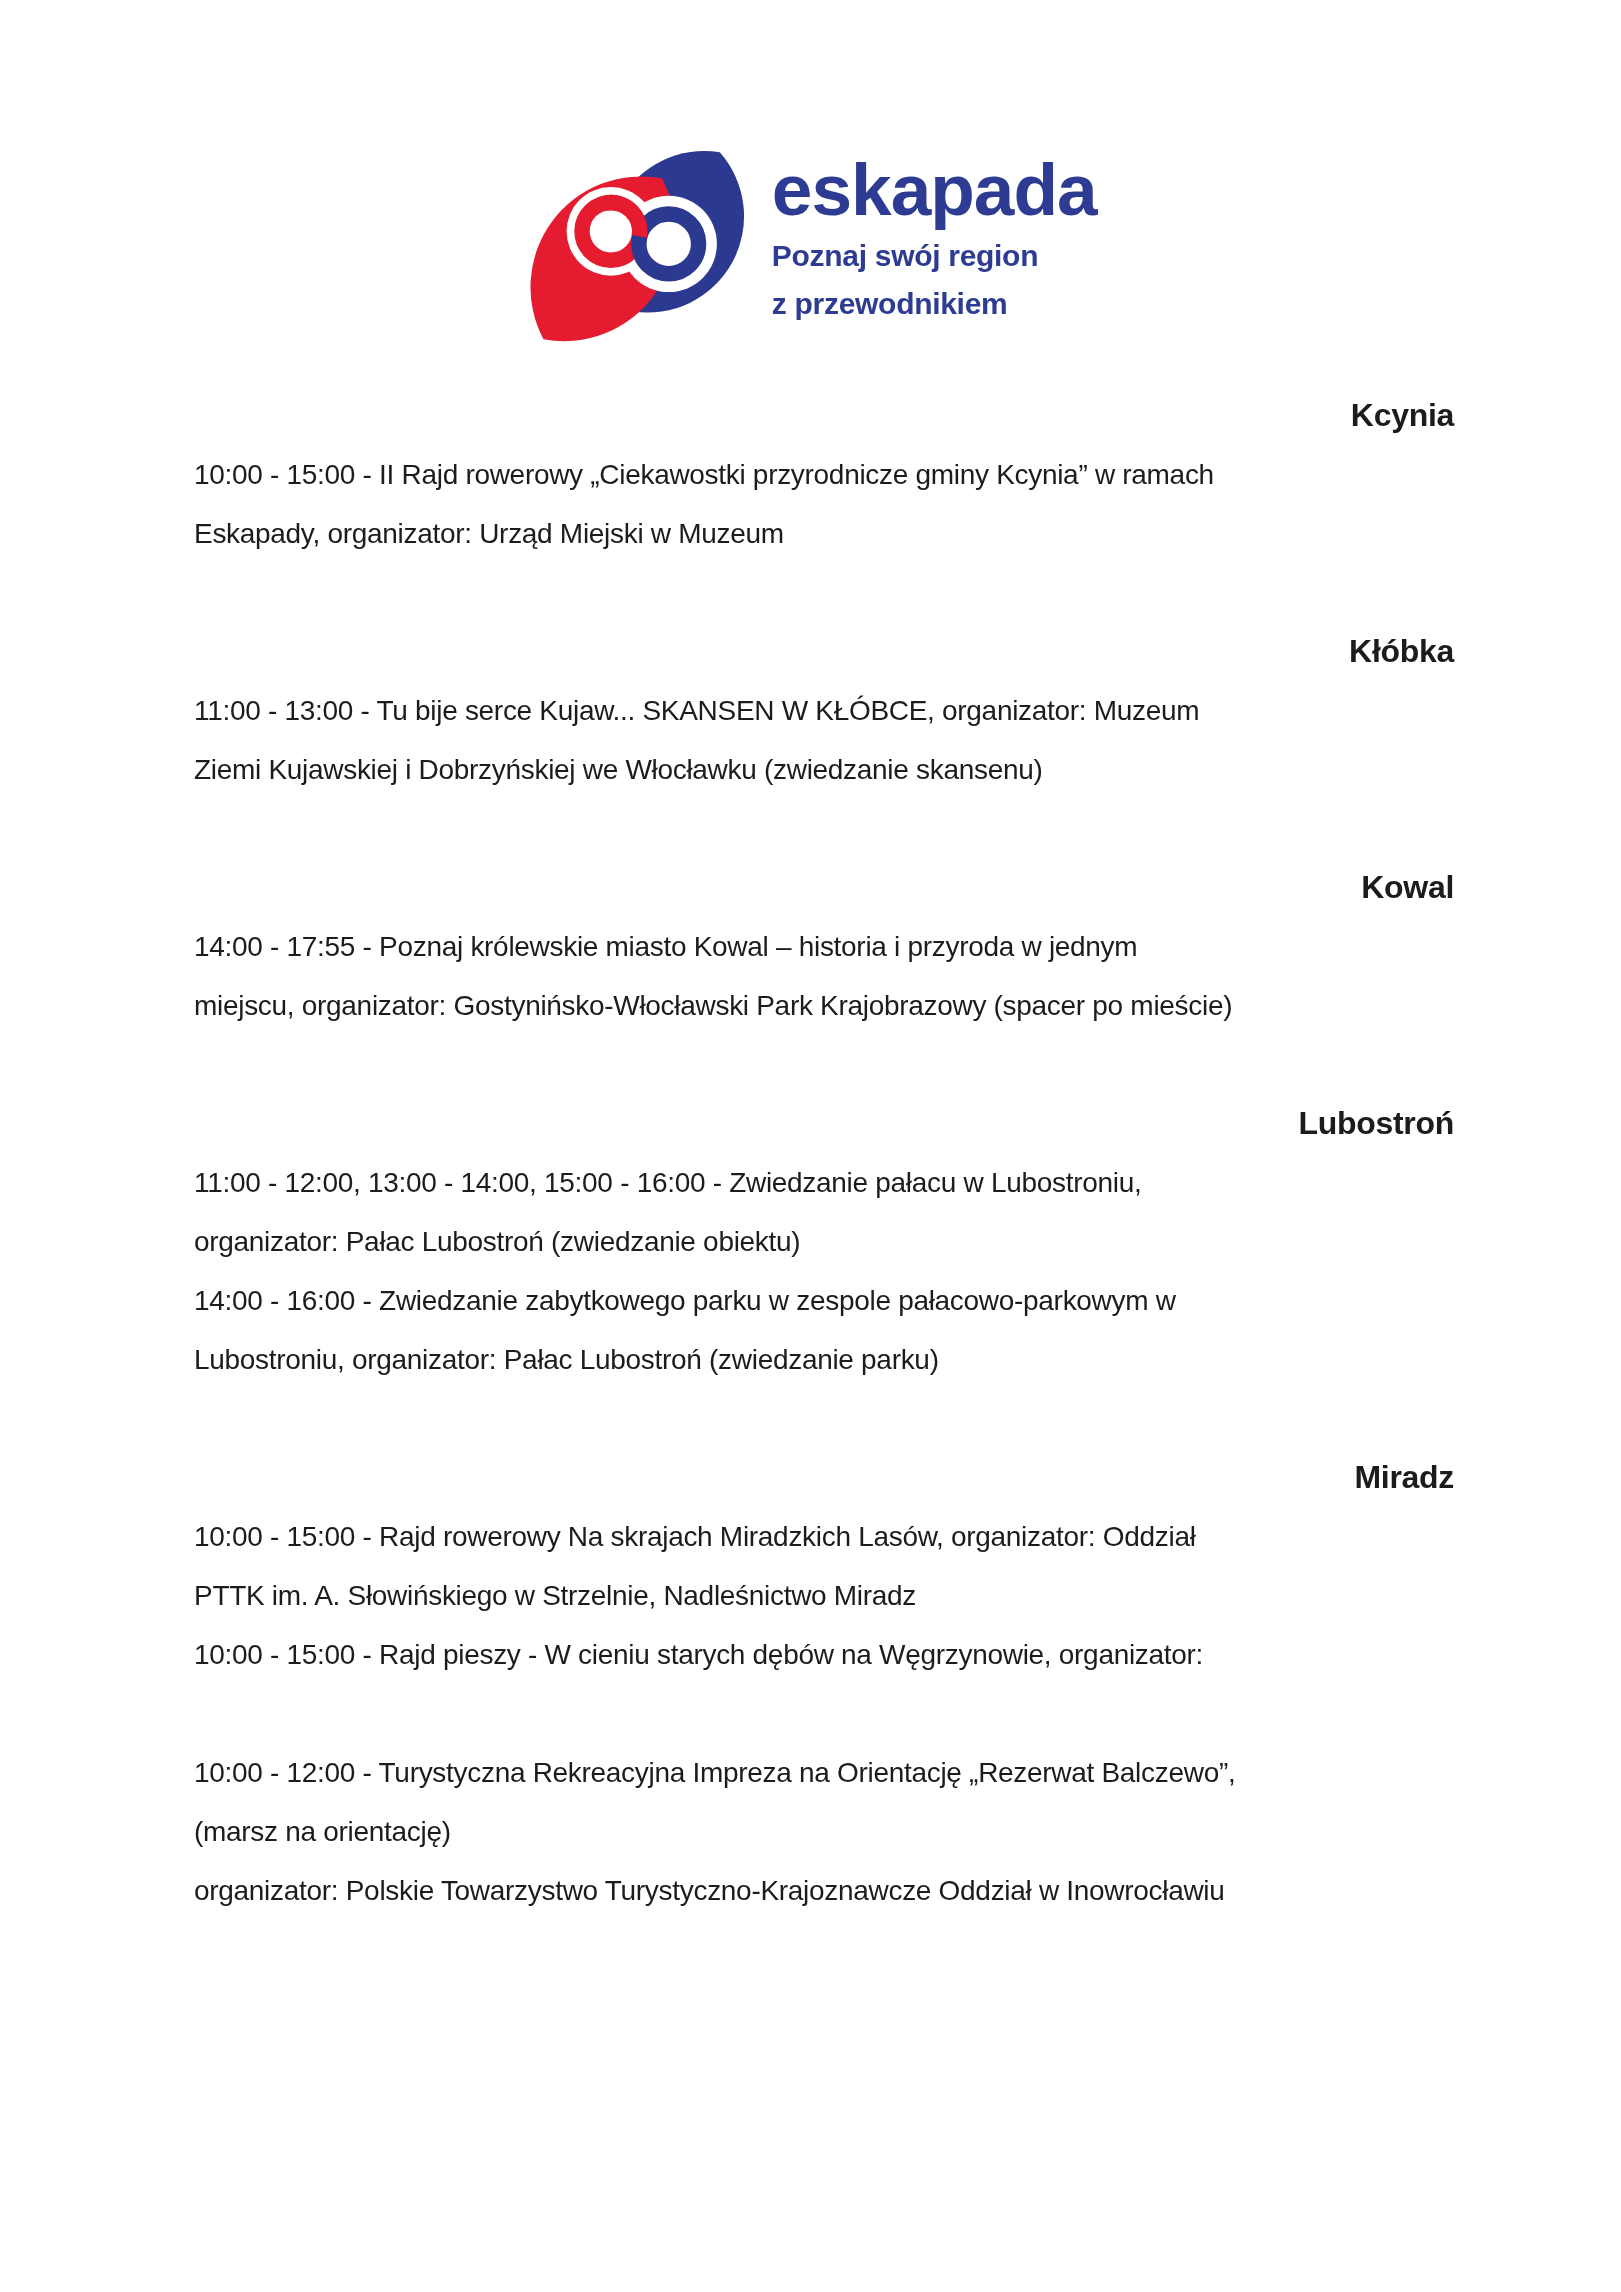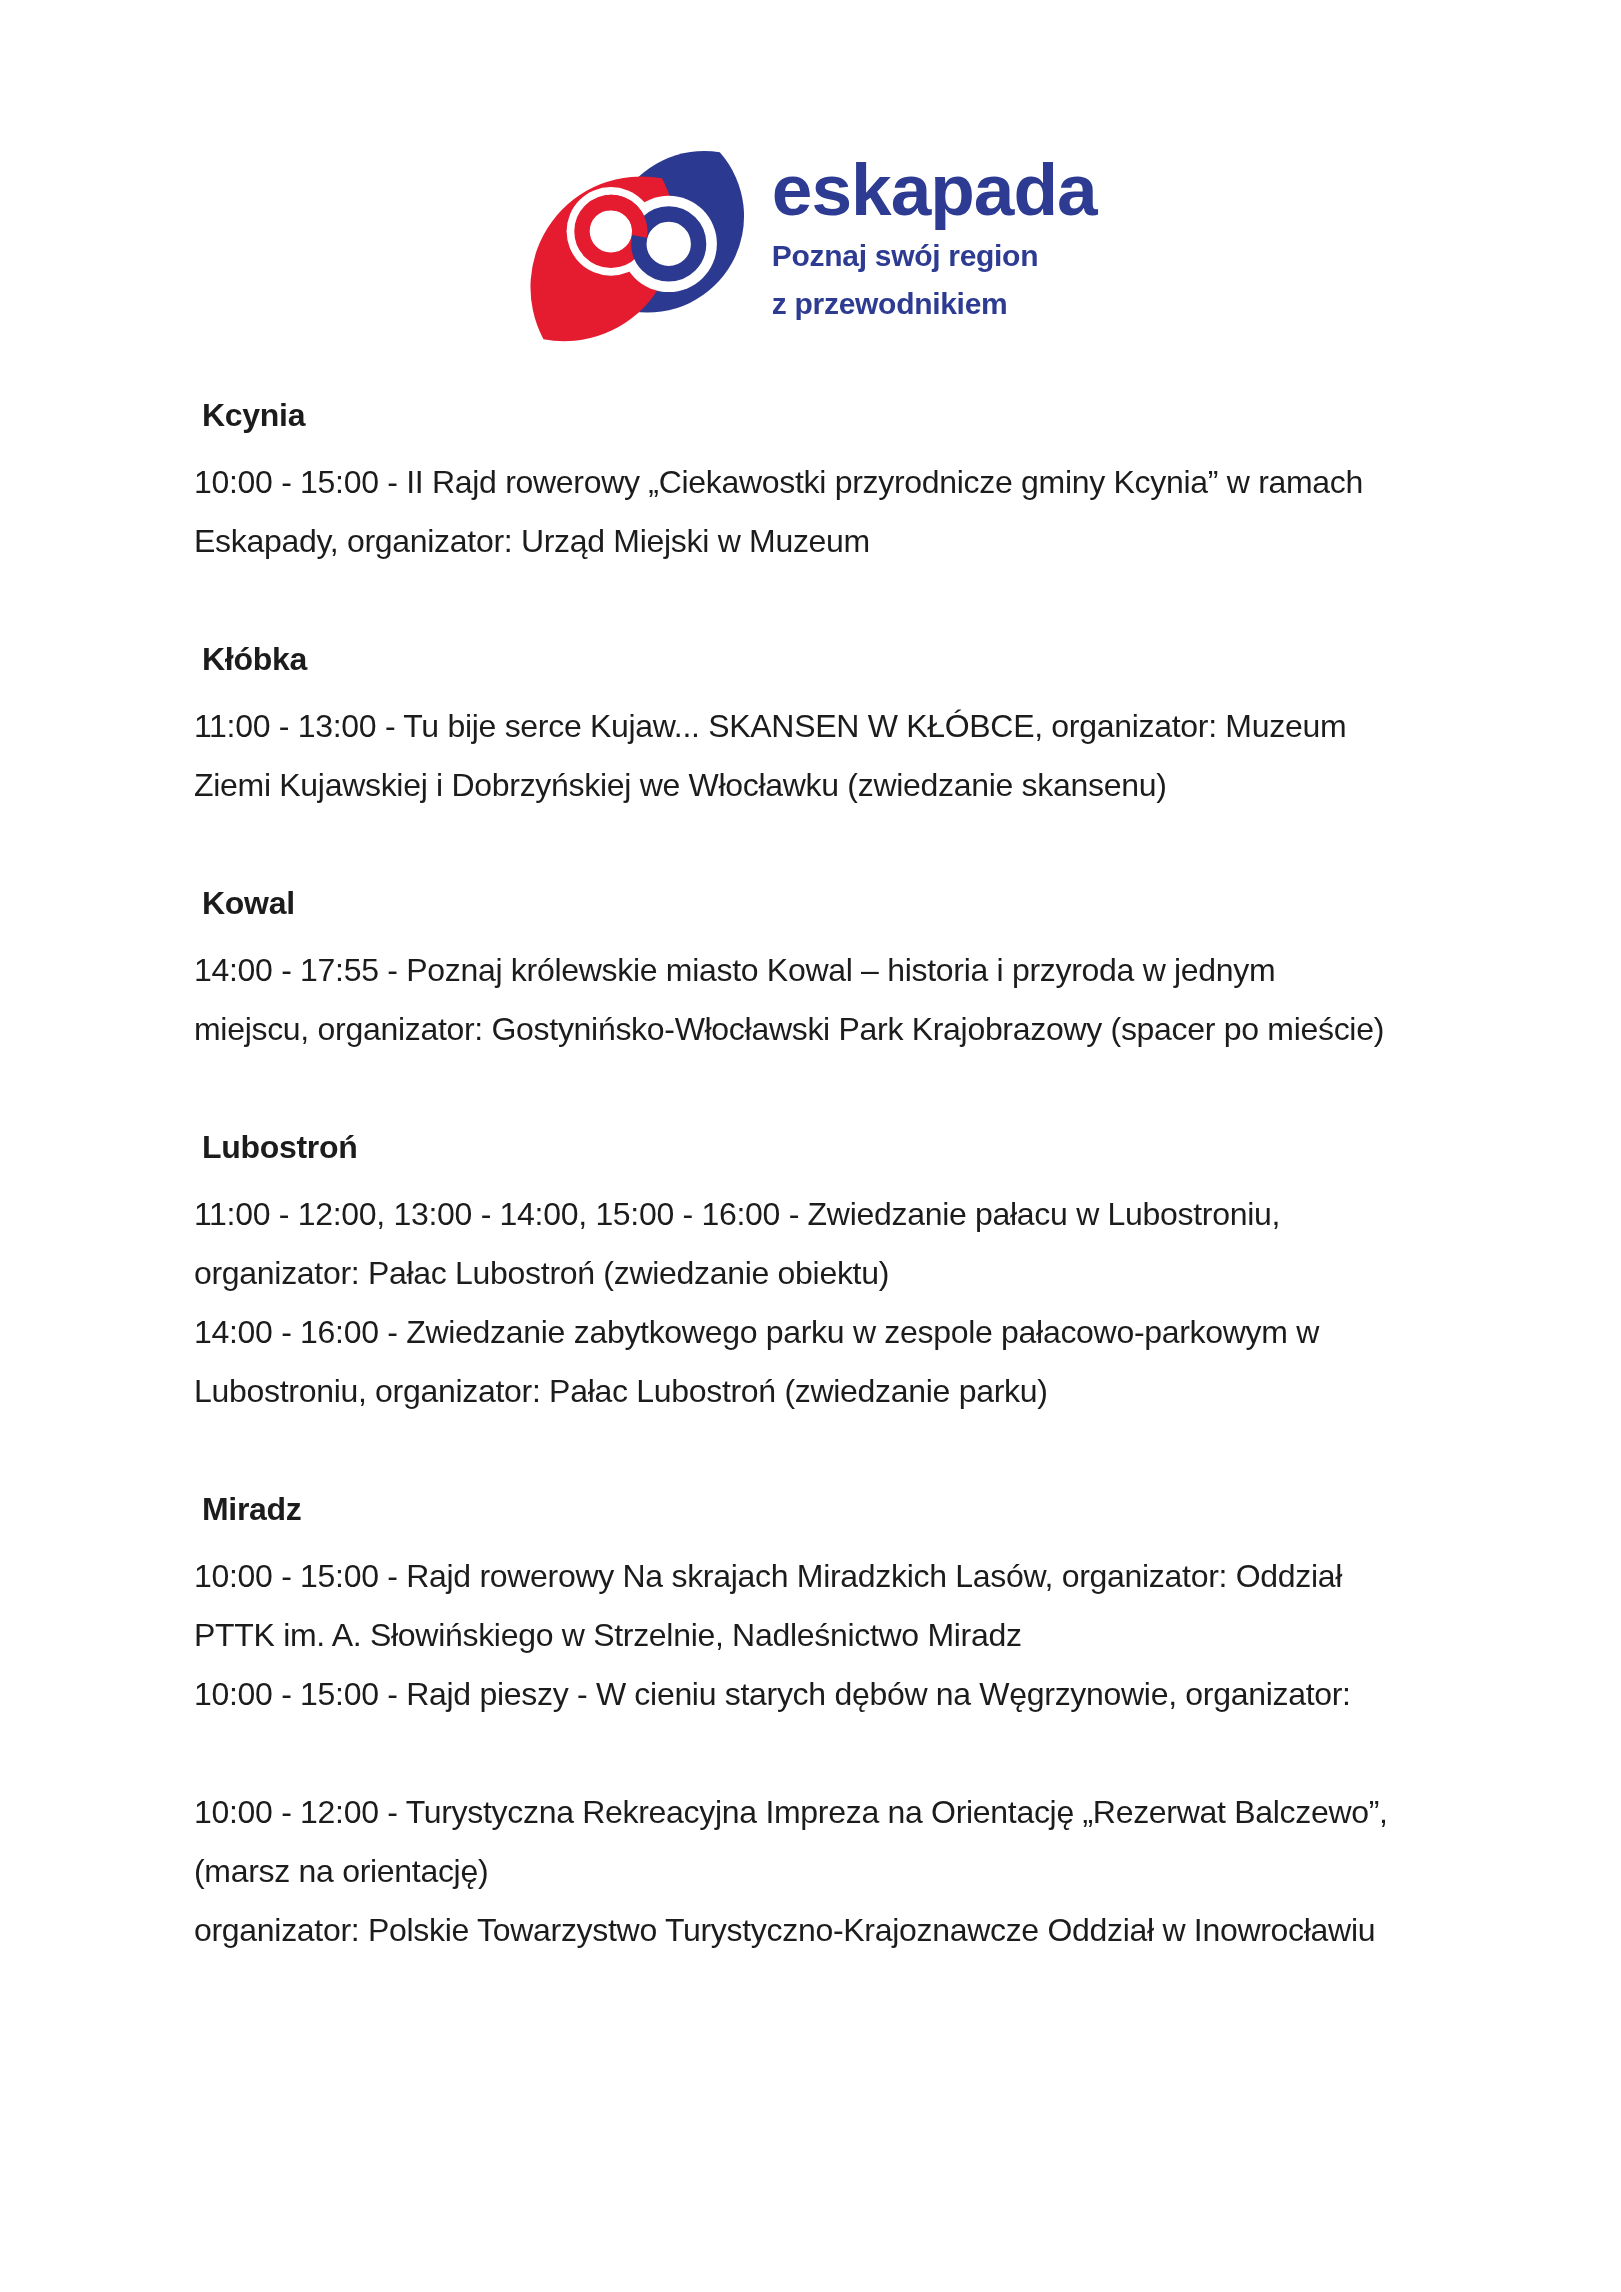--- a/index.html
+++ b/index.html
@@ -45,29 +45,30 @@
   }
   .content{
     margin-top:39px;
     padding-left:194px;
     padding-right:167px;
   }
   .event-section{
     margin:0 0 59px 0;
   }
   .section-title{
-    margin:8px;
+    margin:0;
     font-size:32px;
     line-height:59px;
     font-weight:bold;
     letter-spacing:-0.3px;
     color:var(--body-text);
+    text-align:right;
   }
   .event-line{
-    font-size:32px;
+    font-size:28px;
     line-height:59px;
     letter-spacing:-0.3px;
     white-space:nowrap;
     color:var(--body-text);
   }
 </style>
 </head>
 <body>
 
 <div class="page">

